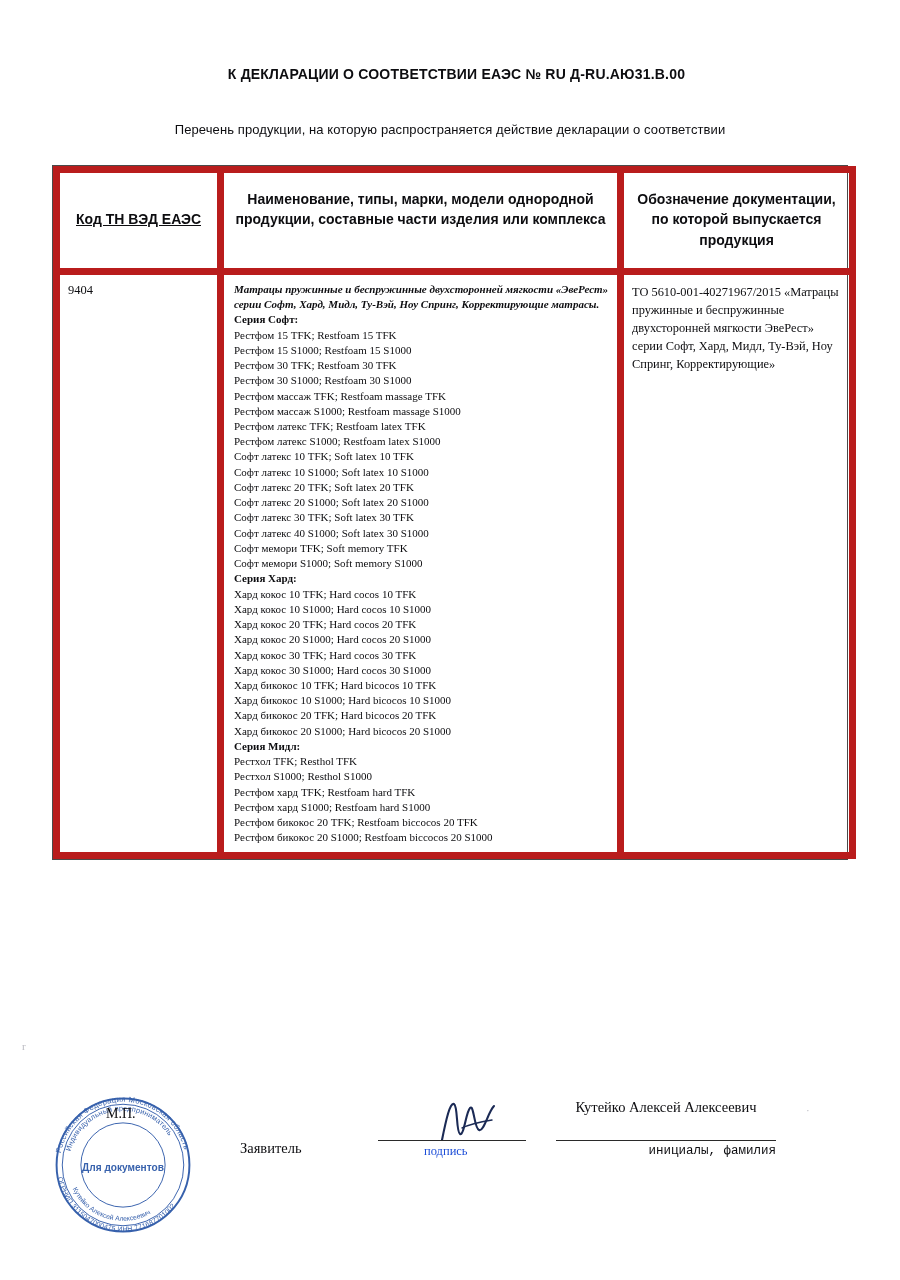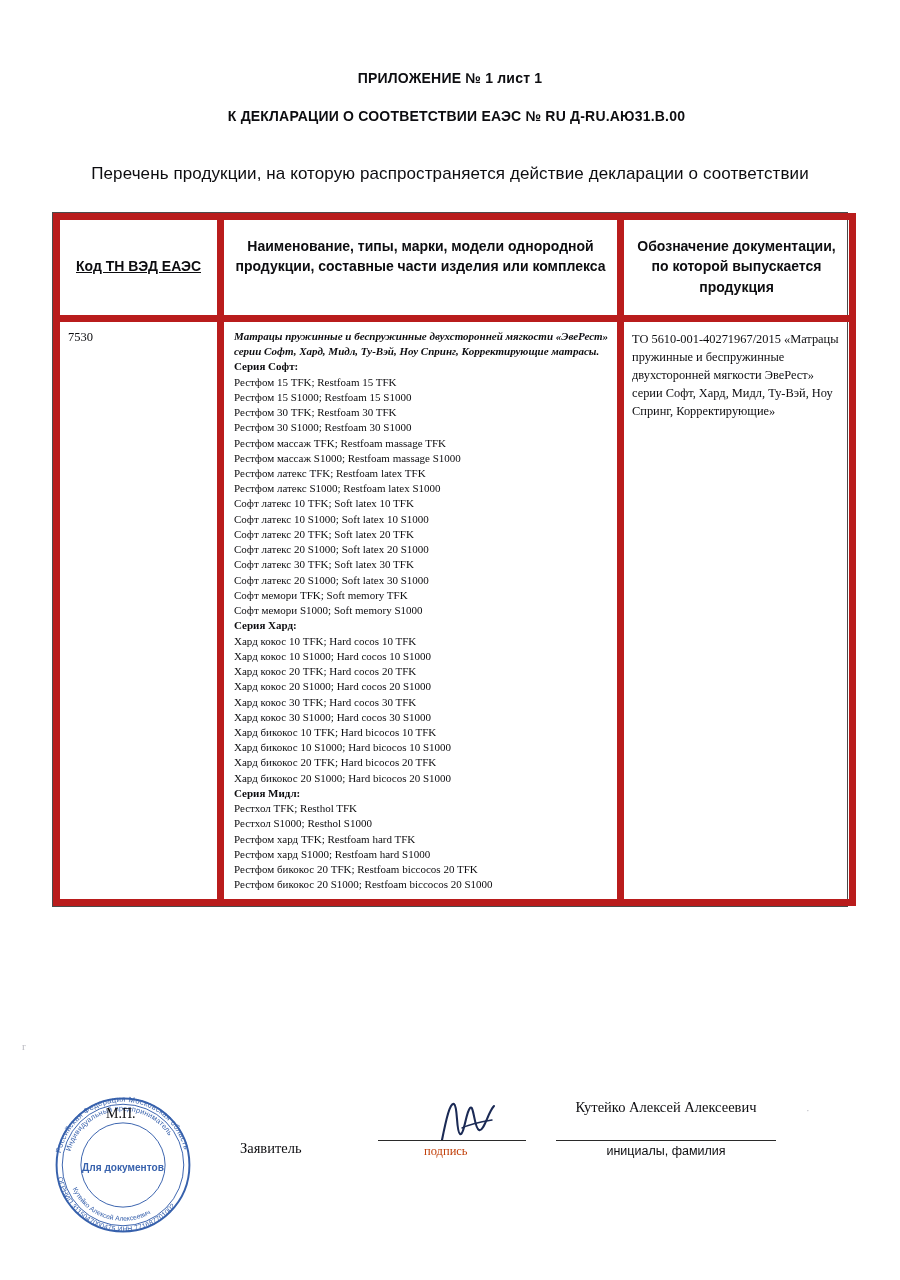--- a/index.html
+++ b/index.html
@@ -38,21 +38,21 @@
     letter-spacing: 0.2px;
   }
   .head-line3 {
     font-size: 14px;
     font-weight: bold;
     margin-top: 22px;
     letter-spacing: 0.2px;
     padding-left: 13px;
   }
   .subtitle {
-    font-size: 17px;
+    font-size: 13px;
     margin-top: 40px;
     text-align: center;
     padding: 0 76px;
     letter-spacing: 0.1px;
   }
 
   
   .table-wrap {
     margin: 28px 52px 0 52px;
     border: 1px solid #4a4a4a;
@@ -136,21 +136,21 @@
     top: 52px;
     width: 148px;
     border-bottom: 1px solid #2a2a2a;
   }
   .sig-caption {
     position: absolute;
     left: 424px;
     top: 56px;
     font-family: "Liberation Serif", serif;
     font-size: 12.5px;
-    color: #c2410c;
+    color: #1d4ed8;
   }
   .name-line {
     position: absolute;
     left: 556px;
     top: 52px;
     width: 220px;
     border-bottom: 1px solid #2a2a2a;
   }
   .fio {
     position: absolute;
@@ -160,22 +160,22 @@
     text-align: center;
     font-family: "Liberation Serif", serif;
     font-size: 14.5px;
     line-height: 1.35;
   }
   .fio-caption {
     position: absolute;
     left: 556px;
     top: 56px;
     width: 220px;
-    text-align: center;
-    font-family: Liberation Sans, sans-serif;
+    text-align: right;
+    font-family: Liberation Mono, monospace;
     font-size: 12.5px;
   }
 
   
   .sig-mark {
     position: absolute;
     left: 436px;
     top: 6px;
     width: 70px;
     height: 52px;
@@ -202,21 +202,20 @@
     font-size: 11px;
     font-family: "Liberation Serif", serif;
   }
 </style>
 </head>
 <body>
 
 <div class="page">
 
   <div class="head-block">
-    <div class="head-line2">ПРИЛОЖЕНИЕ № 1 лист 1</div>
     <div class="head-line3">К ДЕКЛАРАЦИИ О СООТВЕТСТВИИ ЕАЭС № RU Д-RU.АЮ31.В.00</div>
   </div>
 
   <div class="subtitle">Перечень продукции, на которую распространяется действие декларации о соответствии</div>
 
   <div class="table-wrap">
     <table class="products">
       <colgroup>
         <col class="c1">
           <col class="c2">
@@ -224,40 +223,40 @@
       </colgroup>
       <thead>
         <tr>
           <th class="hcell code">Код ТН ВЭД ЕАЭС</th>
           <th class="hcell">Наименование, типы, марки, модели однородной продукции, составные части изделия или комплекса</th>
           <th class="hcell">Обозначение документации, по которой выпускается продукция</th>
         </tr>
       </thead>
       <tbody>
         <tr>
-          <td class="code-cell">7530</td>
+          <td class="code-cell">9404</td>
           <td class="name-cell">
             <span class="blk ital-bold">Матрацы пружинные и беспружинные двухсторонней мягкости «ЭвеРест»</span>
             <span class="blk ital-bold">серии Софт, Хард, Мидл, Ту-Вэй, Ноу Спринг, Корректирующие матрасы.</span>
             <div id="product-groups">
                 <span class="ln grp">Серия Софт:</span>
                 <span class="ln">Рестфом 15 TFK; Restfoam 15 TFK</span>
                 <span class="ln">Рестфом 15 S1000; Restfoam 15 S1000</span>
                 <span class="ln">Рестфом 30 TFK; Restfoam 30 TFK</span>
                 <span class="ln">Рестфом 30 S1000; Restfoam 30 S1000</span>
                 <span class="ln">Рестфом массаж TFK; Restfoam massage TFK</span>
                 <span class="ln">Рестфом массаж S1000; Restfoam massage S1000</span>
                 <span class="ln">Рестфом латекс TFK; Restfoam latex TFK</span>
                 <span class="ln">Рестфом  латекс S1000; Restfoam latex S1000</span>
                 <span class="ln">Софт латекс 10 TFK; Soft latex 10 TFK</span>
                 <span class="ln">Софт латекс 10 S1000; Soft latex 10 S1000</span>
                 <span class="ln">Софт латекс 20 TFK; Soft latex 20 TFK</span>
                 <span class="ln">Софт латекс 20 S1000; Soft latex 20 S1000</span>
                 <span class="ln">Софт латекс 30 TFK; Soft latex 30 TFK</span>
-                <span class="ln">Софт латекс 20 S1000; Soft latex 30 S1000</span>
+                <span class="ln">Софт латекс 40 S1000; Soft latex 30 S1000</span>
                 <span class="ln">Софт мемори TFK; Soft memory TFK</span>
                 <span class="ln">Софт мемори S1000; Soft memory S1000</span>
                 <span class="ln grp">Серия Хард:</span>
                 <span class="ln">Хард кокос 10 TFK; Hard cocos 10 TFK</span>
                 <span class="ln">Хард кокос 10 S1000; Hard cocos 10 S1000</span>
                 <span class="ln">Хард кокос 20 TFK; Hard cocos 20 TFK</span>
                 <span class="ln">Хард кокос 20 S1000; Hard cocos 20 S1000</span>
                 <span class="ln">Хард кокос 30 TFK; Hard cocos 30 TFK</span>
                 <span class="ln">Хард кокос 30 S1000; Hard cocos 30 S1000</span>
                 <span class="ln">Хард бикокос 10 TFK; Hard bicocos 10 TFK</span>

